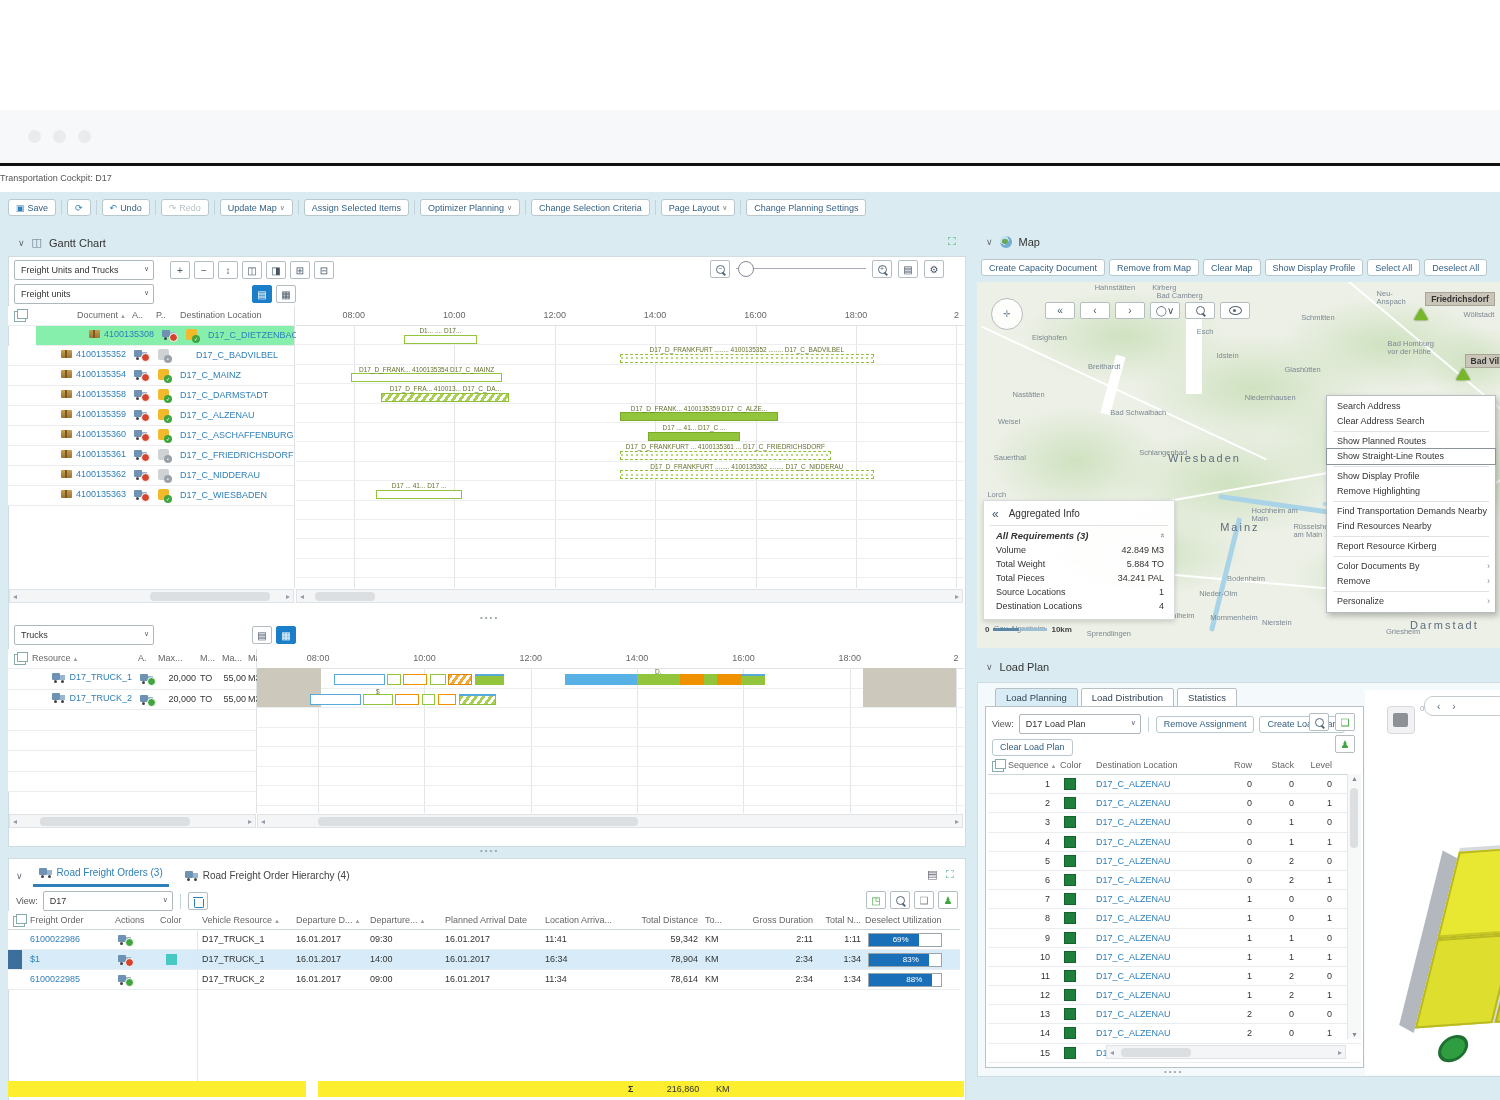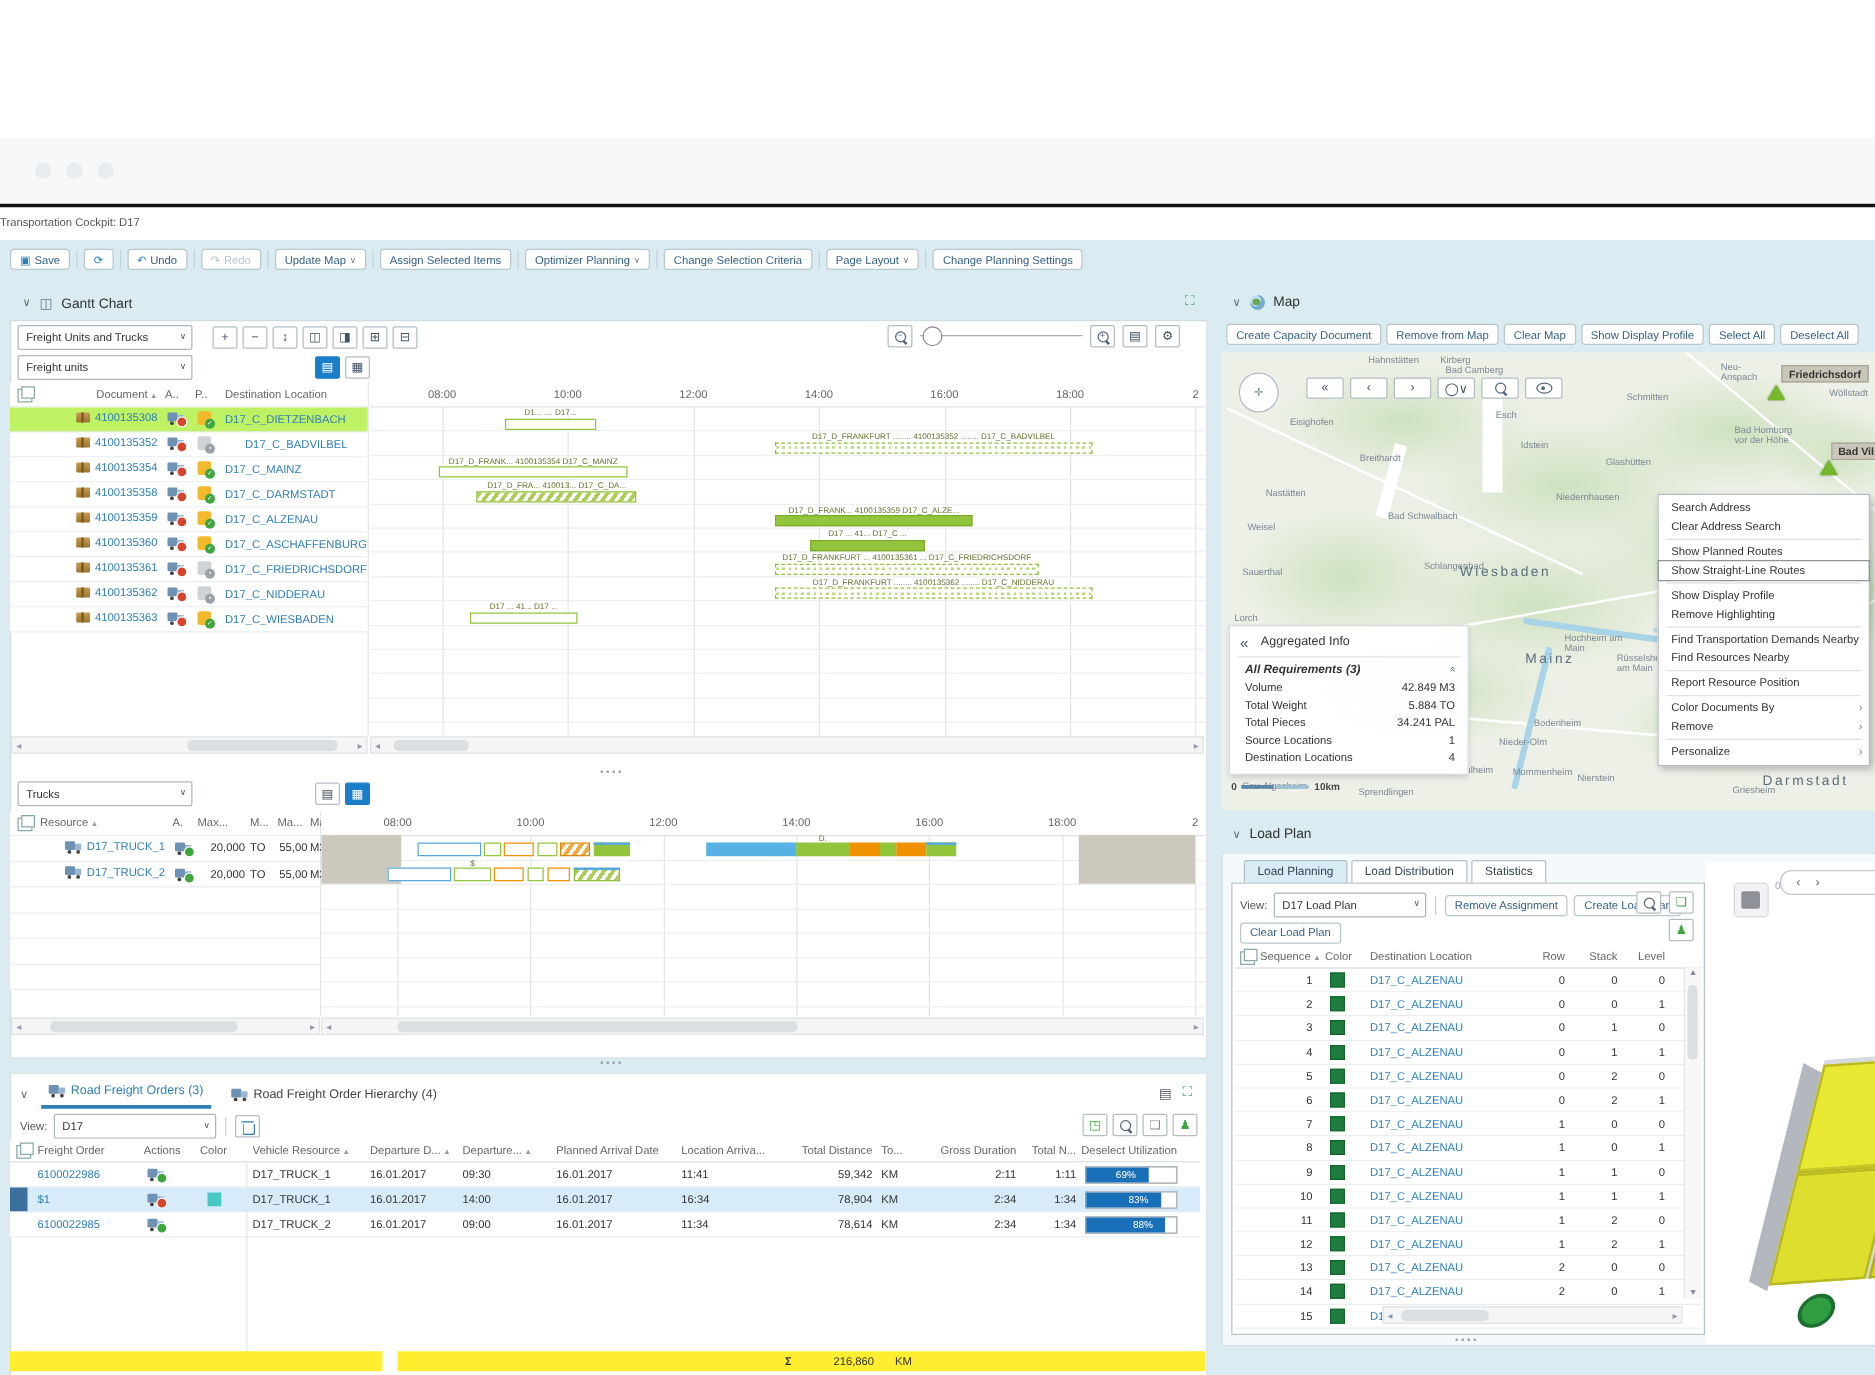--- a/index.html
+++ b/index.html
@@ -240,21 +240,21 @@
   </div>
 
   <div class="abs" id="fu-table" style="left:8px;top:306px;width:286px;height:282px;border-right:1px solid #dfe3e5">
       <div class="rowline" style="position: relative; height: 19px; background: rgb(255, 255, 255);">
         <div class="ic-copy" style="position: absolute; left: 6px; top: 5px;"></div>
         <div class="th" style="position: absolute; top: 4px; left: 30px; width: 88px; text-align: right;">Document<span class="sortar">▲</span></div>
         <div class="th" style="position: absolute; top: 4px; left: 124px; width: 20px; text-align: left;">A..</div>
         <div class="th" style="position: absolute; top: 4px; left: 148px; width: 20px; text-align: left;">P..</div>
         <div class="th" style="position: absolute; top: 4px; left: 172px; width: 110px; text-align: left;">Destination Location</div>
       </div>
-      <div class="rowline" style="position: relative; height: 19px; background: #bef264;">
+      <div class="rowline" style="position: relative; height: 19px; background: #86efac; margin-left: 28px;">
         <div style="position: absolute; left: 30px; top: 3px; width: 88px; display: flex; justify-content: flex-end; gap: 4px; align-items: center;">
           <div class="pk"></div>
           <span class="cell link">4100135308</span>
         </div>
         <div class="tk" style="position: absolute; left: 126px; top: 4px;">
           <i></i>
           <em></em>
           <b></b>
           <b></b>
           <span class="dot r"></span>
@@ -821,21 +821,21 @@
         <div class="csep"></div>
         <div class="citem">Show Planned Routes</div>
         <div class="citem hl">Show Straight-Line Routes</div>
         <div class="csep"></div>
         <div class="citem">Show Display Profile</div>
         <div class="citem">Remove Highlighting</div>
         <div class="csep"></div>
         <div class="citem">Find Transportation Demands Nearby</div>
         <div class="citem">Find Resources Nearby</div>
         <div class="csep"></div>
-        <div class="citem">Report Resource Position</div>
+        <div class="citem">Report Resource Kirberg</div>
         <div class="csep"></div>
         <div class="citem">Color Documents By<span class="sub">›</span></div>
         <div class="citem">Remove<span class="sub">›</span></div>
         <div class="csep"></div>
         <div class="citem">Personalize<span class="sub">›</span></div>
       </div>
       <div class="agg" style="position: absolute; left: 6px; top: 59.5%; width: 190px; height: 118px;">
         <div style="display: flex; align-items: center; gap: 10px; padding: 6px 10px 4px 8px;">
           <span style="font-size:12px;color:#456">«</span>
           <span style="font-size:10px;color:#333">Aggregated Info</span>

